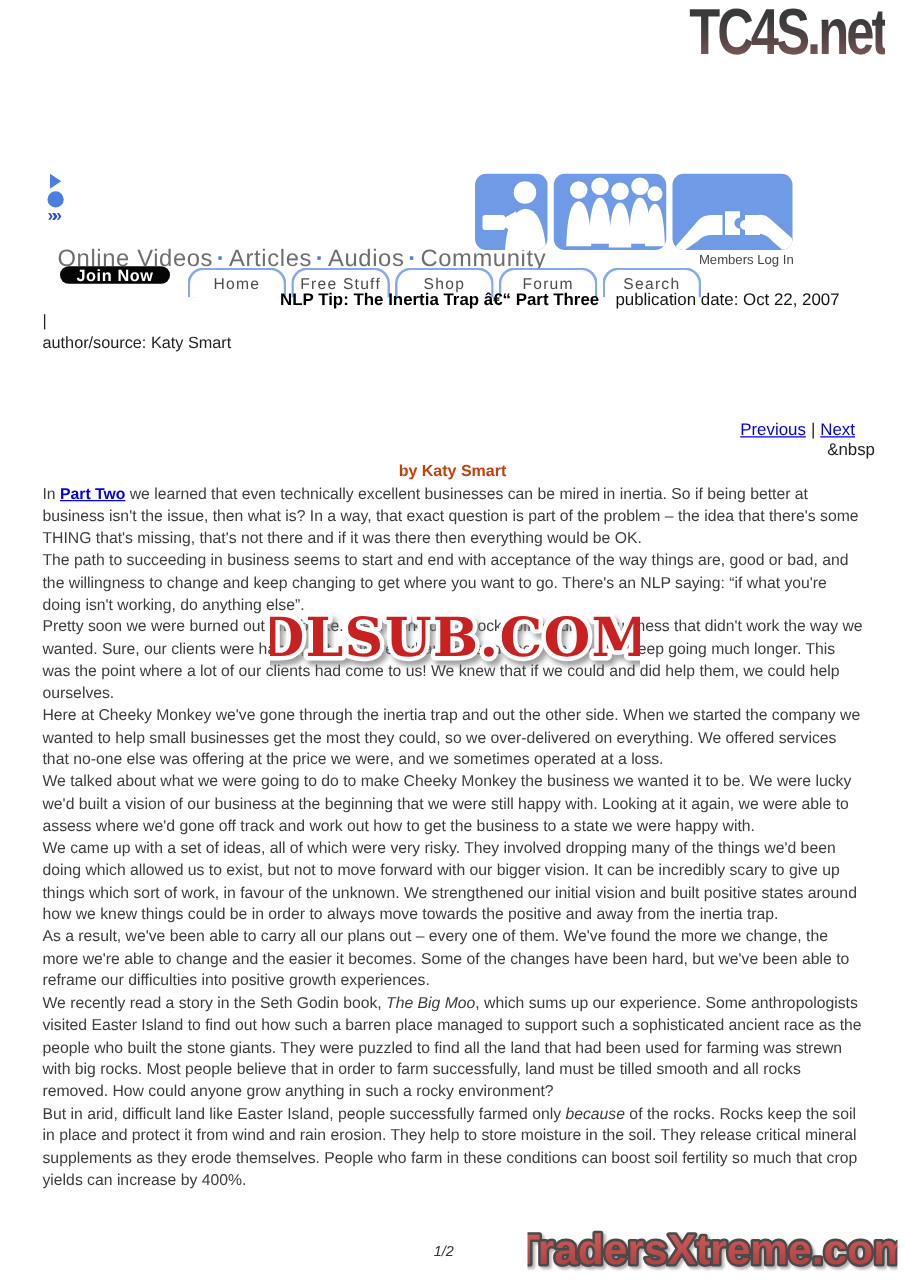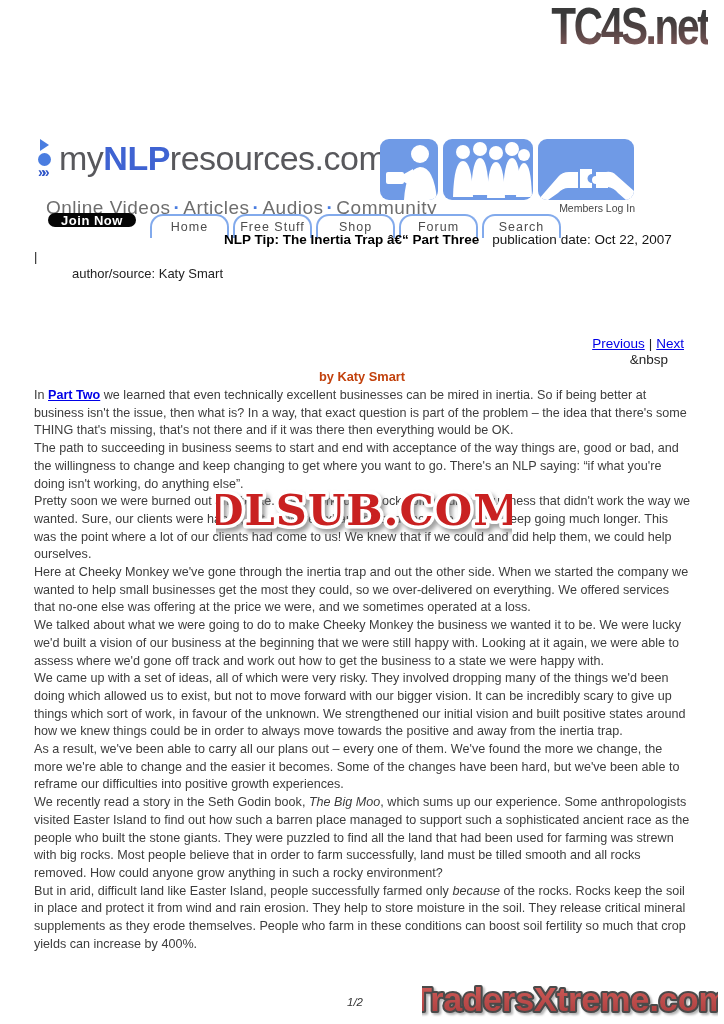--- a/index.html
+++ b/index.html
@@ -48,26 +48,26 @@
     border:2px solid #82aaec; border-bottom:none; border-radius:13px 13px 0 0;
     display:flex; align-items:center; justify-content:center;
     font-size:12.5px; color:#4c4c4c; letter-spacing:1px;
   }
 
   
   .title-row { position:absolute; left:224px; top:232px; display:flex; gap:13px; align-items:baseline; white-space:nowrap; }
   .title-row .title { font-size:13.5px; font-weight:bold; color:#000; }
   .title-row .pubdate { font-size:13.5px; color:#141414; }
   .pipe { position:absolute; left:34px; top:249px; font-size:13px; color:#222; }
-  .author { position:absolute; left:34px; top:266px; font-size:13px; color:#222;margin-left:38px; }
+  .author { position:absolute; left:34px; top:266px; font-size:13px; color:#222; }
 
   .prevnext { position:absolute; top:336px; right:40px; font-size:13.5px; color:#222; }
   .prevnext a { color:#0000e6; text-decoration:underline; cursor:pointer; }
   .prevnext .sep { padding:0 4px; }
-  .nbsp-line { position:absolute; top:352px; right:56px; font-size:13.5px; color:#222;text-align:center; }
+  .nbsp-line { position:absolute; top:352px; right:24px; font-size:13.5px; color:#222;text-align:center; }
 
   .byline { position:absolute; top:369px; left:0; width:724px; text-align:center; font-size:12.8px; font-weight:bold; color:#c2410c; }
 
   
   .article { position:absolute; left:34px; top:387px; width:658px; font-size:12.6px; line-height:17.7px; color:#3d3d3d; }
   .article p { margin:0; }
   .article a.body-link { color:#0000e6; font-weight:bold; text-decoration:underline; cursor:pointer; }
   .article .ital { font-style:italic; }
 
   
@@ -82,21 +82,20 @@
 
   <div class="tc4s">TC4S.net</div>
 
   <div class="logo-wrap">
     <div class="logo-row">
       <div class="logo-icon">
         <span class="tri"></span>
           <span class="dot"></span>
           <span class="ff">»»</span>
       </div>
-      <div class="logo-text"><span>my</span><span class="accent">NLP</span><span>resources.com</span></div>
     </div>
     <div class="tagline"><span>Online Videos</span><span class="sep">·</span><span>Articles</span><span class="sep">·</span><span>Audios</span><span class="sep">·</span><span>Community</span></div>
   </div>
 
   <div class="panels">
     <div class="panel" style="width:58px">
       <svg width="58" height="61" viewBox="0 0 58 61">
         <g fill="#ffffff">
           <circle cx="40" cy="15" r="9"></circle>
           <path d="M24 61 Q26 30 40 28 Q54 28 57 61 Z"></path>

